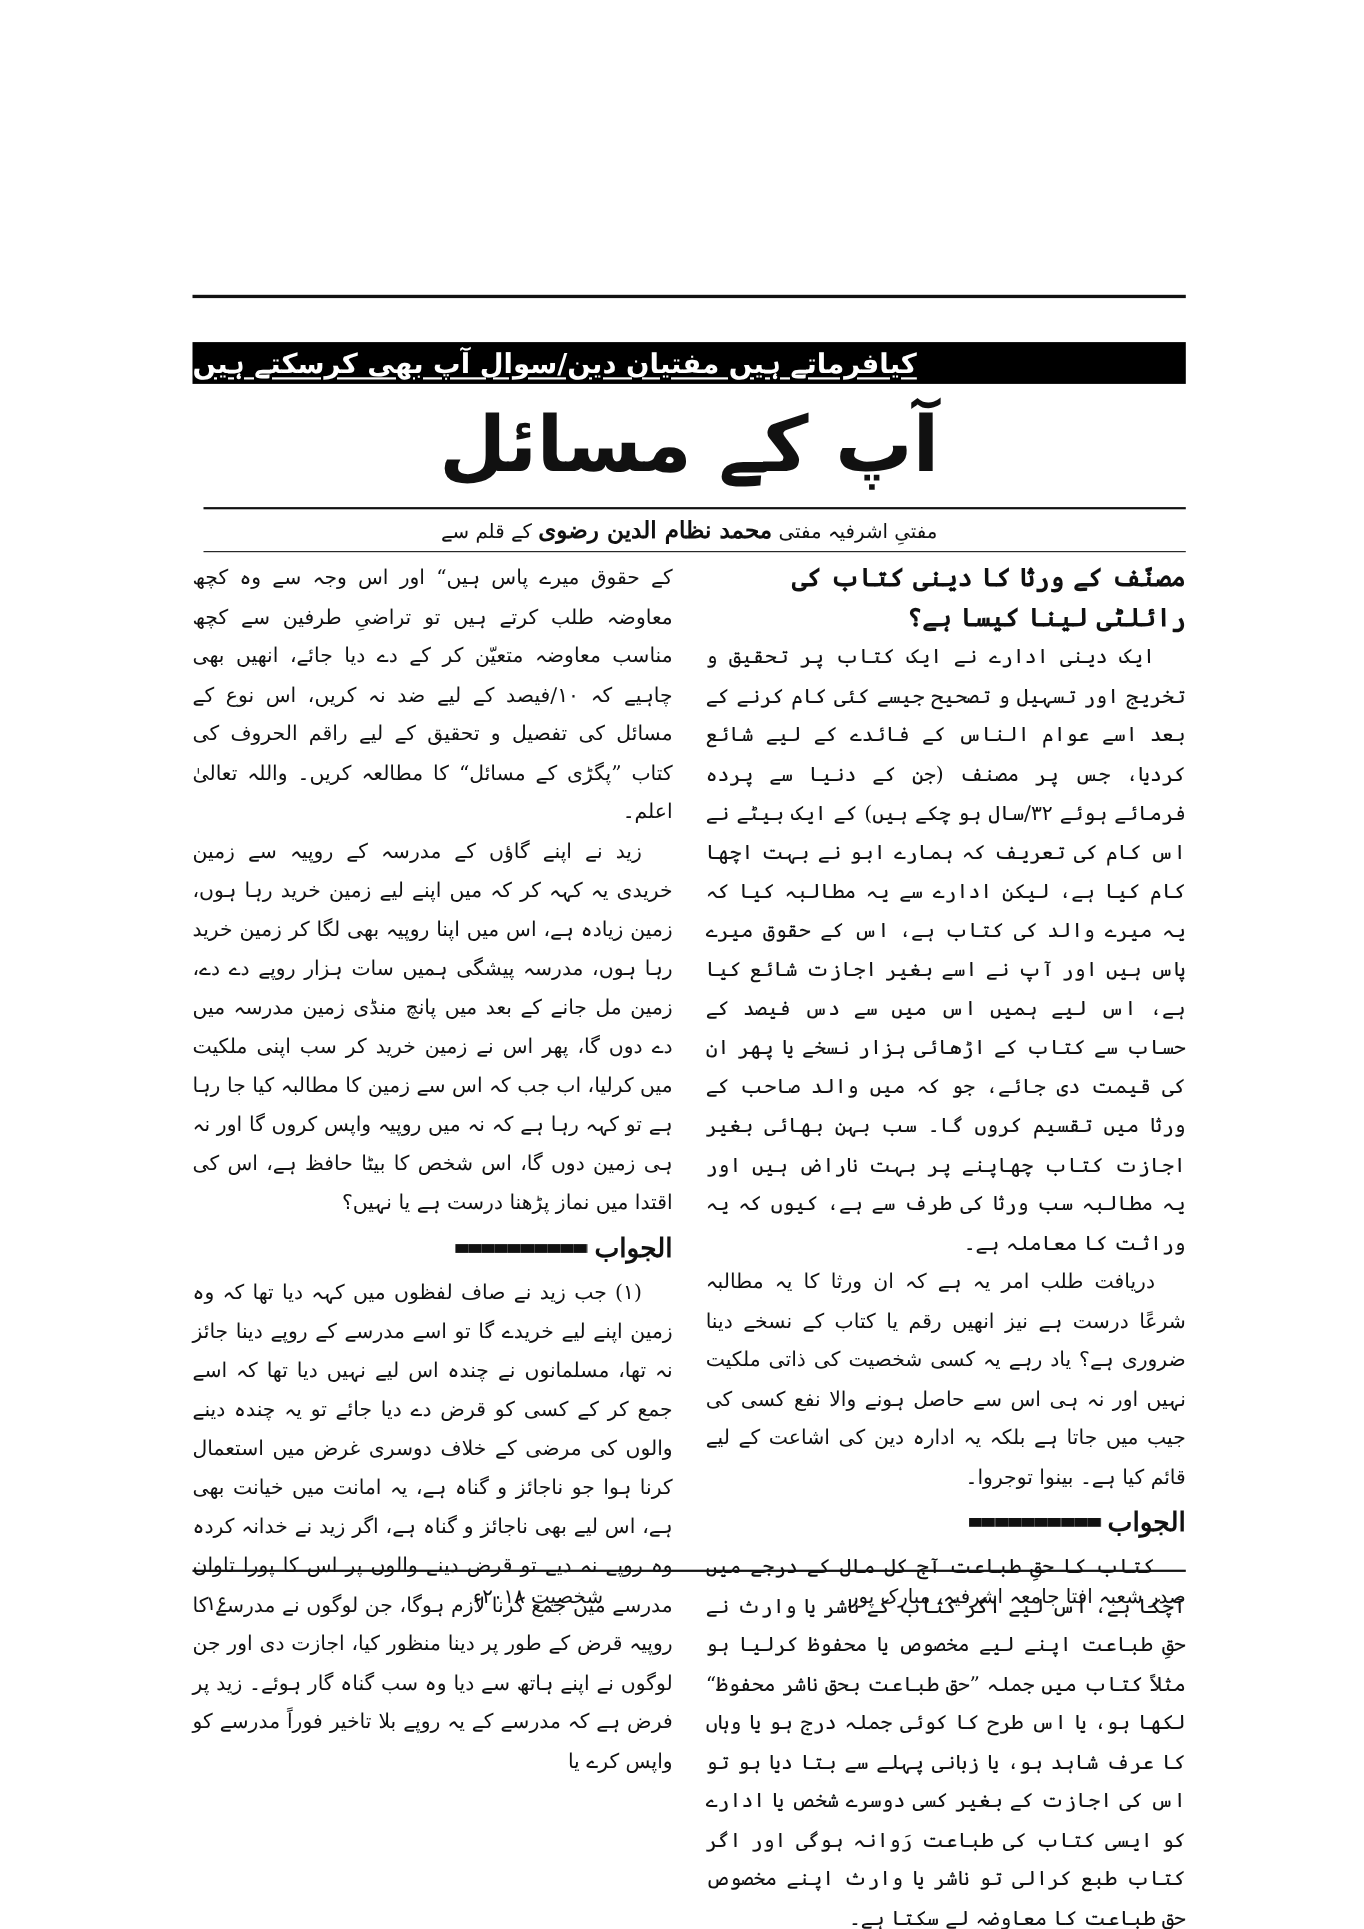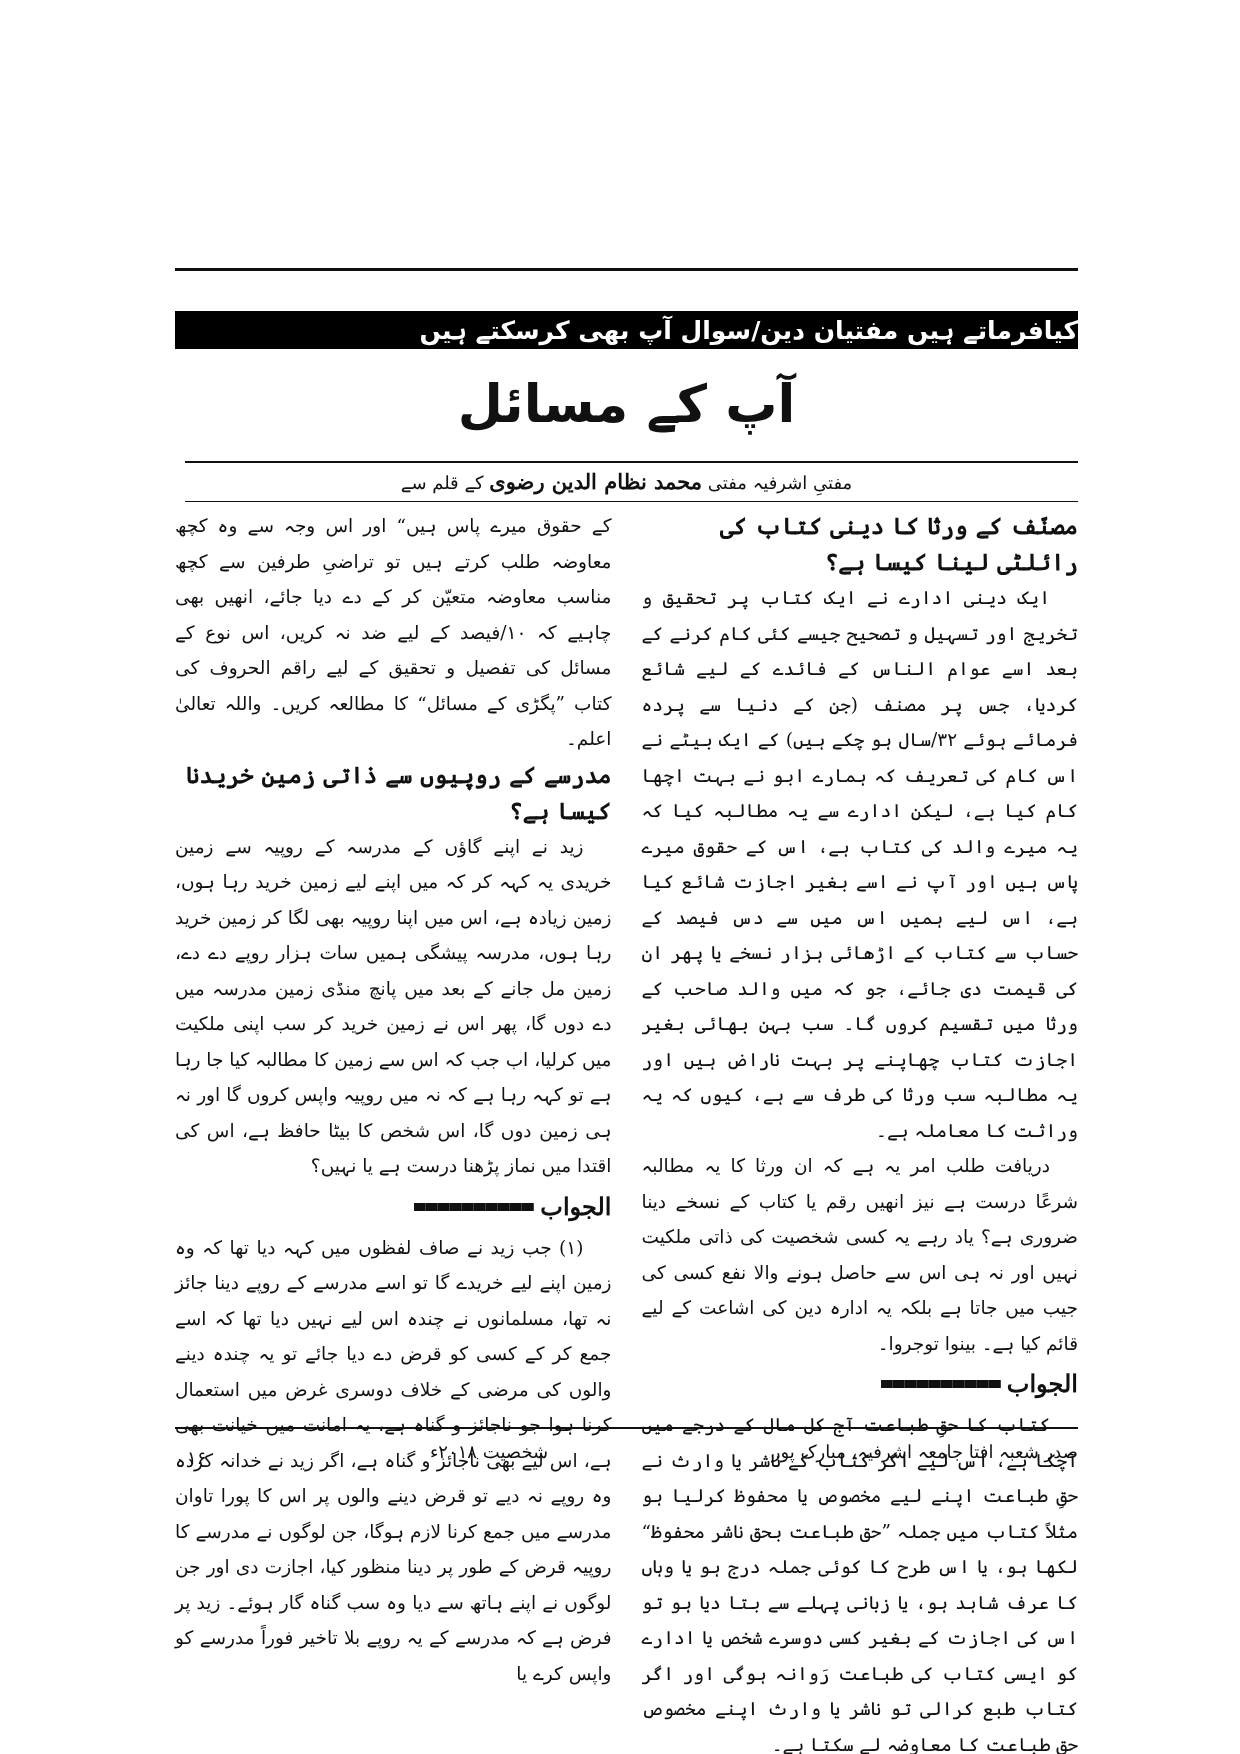--- a/index.html
+++ b/index.html
@@ -1,23 +1,23 @@
 <!DOCTYPE html>
 <html><head>
 <meta charset="utf-8">
 <style>
   html, body { margin: 0; padding: 0; background: #ffffff; }
   body { width: 1240px; height: 1754px; position: relative; overflow: hidden;
          font-family: "DejaVu Sans", sans-serif; color: #111; }
   .page { position: absolute; left: 175px; top: 268px; width: 903px; }
   .rule-top { height: 3px; background: #111; margin-bottom: 4px; }
   .banner { background: #000; color: #fff; height: 38px; display: flex; align-items: center;
-            justify-content: flex-start; direction: rtl; font-weight: bold; font-size: 25px;
-            text-underline-offset: 4px; margin-top: 40px; }
-  .main-title { direction: rtl; text-align: center; font-weight: bold; font-size: 52px;
+            justify-content: flex-end; direction: rtl; font-weight: bold; font-size: 25px;
+            text-decoration: underline; text-underline-offset: 4px; margin-top: 40px; }
+  .main-title { direction: rtl; text-align: center; font-weight: bold; font-size: 70px;
                 line-height: 110px; height: 112px; letter-spacing: 2px; }
   .rule-mid { height: 2px; background: #111; margin-left: 10px; }
   .byline { direction: rtl; text-align: center; font-size: 18px; height: 38px; line-height: 38px;
             font-family: "DejaVu Serif", serif; }
   .byline .name { font-weight: bold; font-size: 21px; text-align: center; }
   .rule-mid2 { height: 1px; background: #111; margin-left: 10px; }
   .columns { display: flex; flex-direction: row-reverse; gap: 30px; margin-top: 6px;
              height: 970px; }
   .col { width: 437px; direction: rtl; text-align: justify; font-family: "DejaVu Serif", serif;
          font-size: 18.5px; line-height: 35.5px; }
@@ -58,21 +58,20 @@
       <div class="answer-head">
         <span class="lbl">الجواب</span>
         <span class="bar"></span>
       </div>
       <p>کتاب کا حقِ طباعت آج کل مال کے درجے میں آچکا ہے، اس لیے اگر کتاب کے ناشر یا وارث نے حقِ طباعت اپنے لیے مخصوص یا محفوظ کرلیا ہو مثلاً کتاب میں جملہ ”حق طباعت بحق ناشر محفوظ“ لکھا ہو، یا اس طرح کا کوئی جملہ درج ہو یا وہاں کا عرف شاہد ہو، یا زبانی پہلے سے بتا دیا ہو تو اس کی اجازت کے بغیر کسی دوسرے شخص یا ادارے کو ایسی کتاب کی طباعت رَوانہ ہوگی اور اگر کتاب طبع کرالی تو ناشر یا وارث اپنے مخصوص حقِ طباعت کا معاوضہ لے سکتا ہے۔</p>
       <p>صورتِ مسئولہ میں جب مصنف کے بیٹے یہ کہتے ہیں ”اس کتاب</p>
     </div>
 
     <div class="col">
       <p class="noindent">کے حقوق میرے پاس ہیں“ اور اس وجہ سے وہ کچھ معاوضہ طلب کرتے ہیں تو تراضیِ طرفین سے کچھ مناسب معاوضہ متعیّن کر کے دے دیا جائے، انھیں بھی چاہیے کہ ۱۰/فیصد کے لیے ضد نہ کریں، اس نوع کے مسائل کی تفصیل و تحقیق کے لیے راقم الحروف کی کتاب ”پگڑی کے مسائل“ کا مطالعہ کریں۔ واللہ تعالیٰ اعلم۔</p>
-      <h3 class="q-head">مدرسے کے روپیوں سے ذاتی زمین خریدنا کیسا ہے؟</h3>
       <p>زید نے اپنے گاؤں کے مدرسہ کے روپیہ سے زمین خریدی یہ کہہ کر کہ میں اپنے لیے زمین خرید رہا ہوں، زمین زیادہ ہے، اس میں اپنا روپیہ بھی لگا کر زمین خرید رہا ہوں، مدرسہ پیشگی ہمیں سات ہزار روپے دے دے، زمین مل جانے کے بعد میں پانچ منڈی زمین مدرسہ میں دے دوں گا، پھر اس نے زمین خرید کر سب اپنی ملکیت میں کرلیا، اب جب کہ اس سے زمین کا مطالبہ کیا جا رہا ہے تو کہہ رہا ہے کہ نہ میں روپیہ واپس کروں گا اور نہ ہی زمین دوں گا، اس شخص کا بیٹا حافظ ہے، اس کی اقتدا میں نماز پڑھنا درست ہے یا نہیں؟</p>
       <div class="answer-head">
         <span class="lbl">الجواب</span>
         <span class="bar"></span>
       </div>
       <p>(۱) جب زید نے صاف لفظوں میں کہہ دیا تھا کہ وہ زمین اپنے لیے خریدے گا تو اسے مدرسے کے روپے دینا جائز نہ تھا، مسلمانوں نے چندہ اس لیے نہیں دیا تھا کہ اسے جمع کر کے کسی کو قرض دے دیا جائے تو یہ چندہ دینے والوں کی مرضی کے خلاف دوسری غرض میں استعمال کرنا ہوا جو ناجائز و گناہ ہے، یہ امانت میں خیانت بھی ہے، اس لیے بھی ناجائز و گناہ ہے، اگر زید نے خدانہ کردہ وہ روپے نہ دیے تو قرض دینے والوں پر اس کا پورا تاوان مدرسے میں جمع کرنا لازم ہوگا، جن لوگوں نے مدرسے کا روپیہ قرض کے طور پر دینا منظور کیا، اجازت دی اور جن لوگوں نے اپنے ہاتھ سے دیا وہ سب گناہ گار ہوئے۔ زید پر فرض ہے کہ مدرسے کے یہ روپے بلا تاخیر فوراً مدرسے کو واپس کرے یا</p>
     </div>
   </div>
 </div>
 

